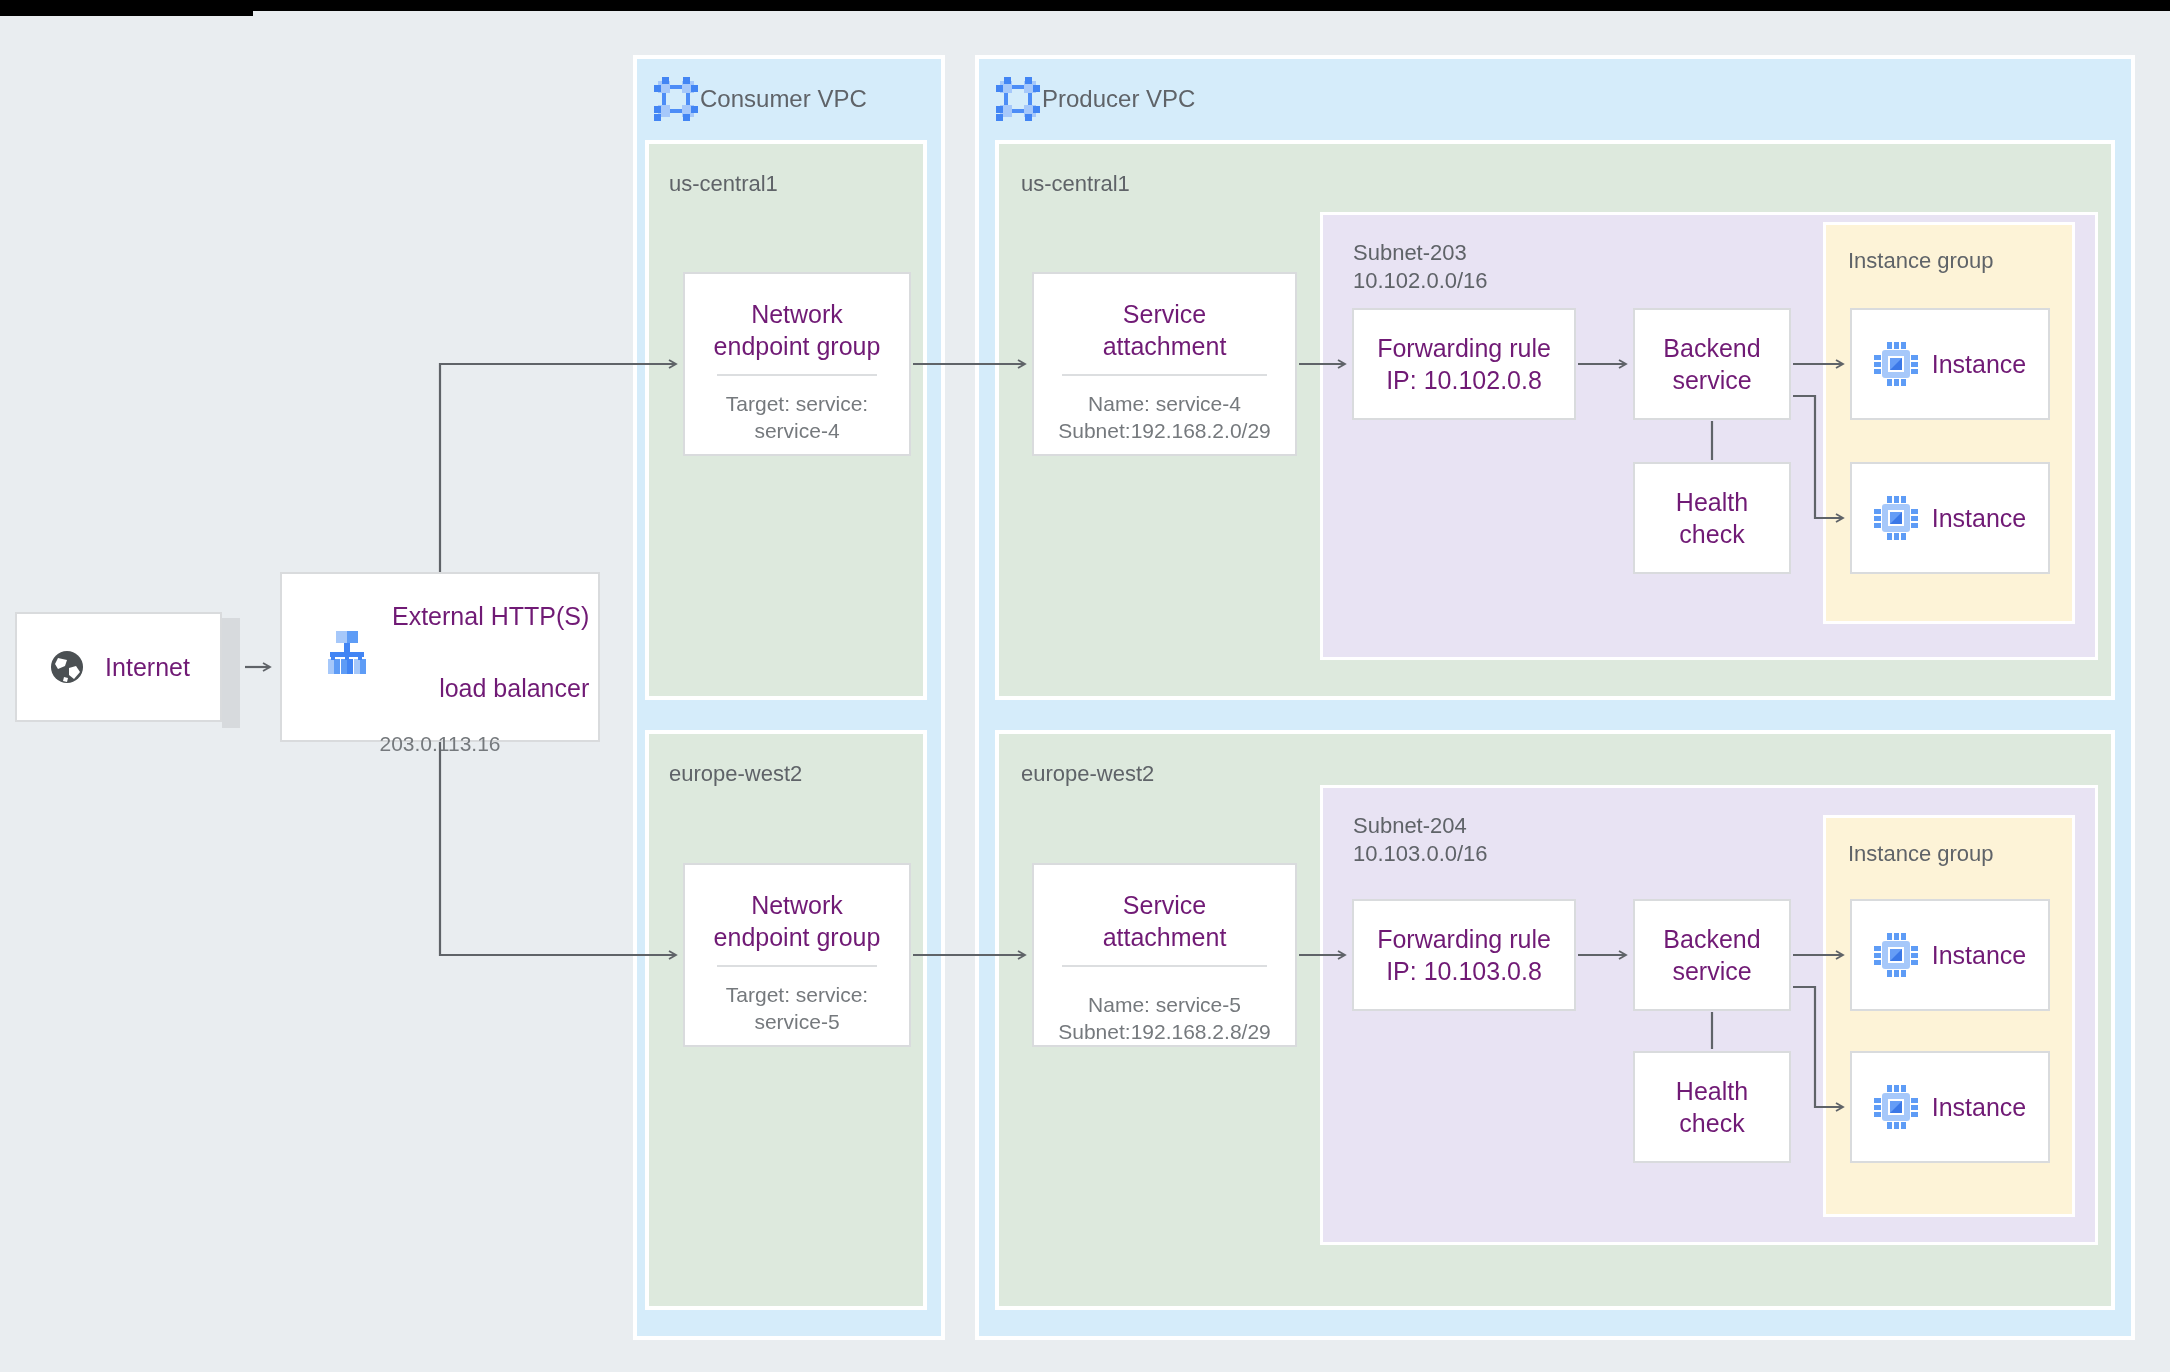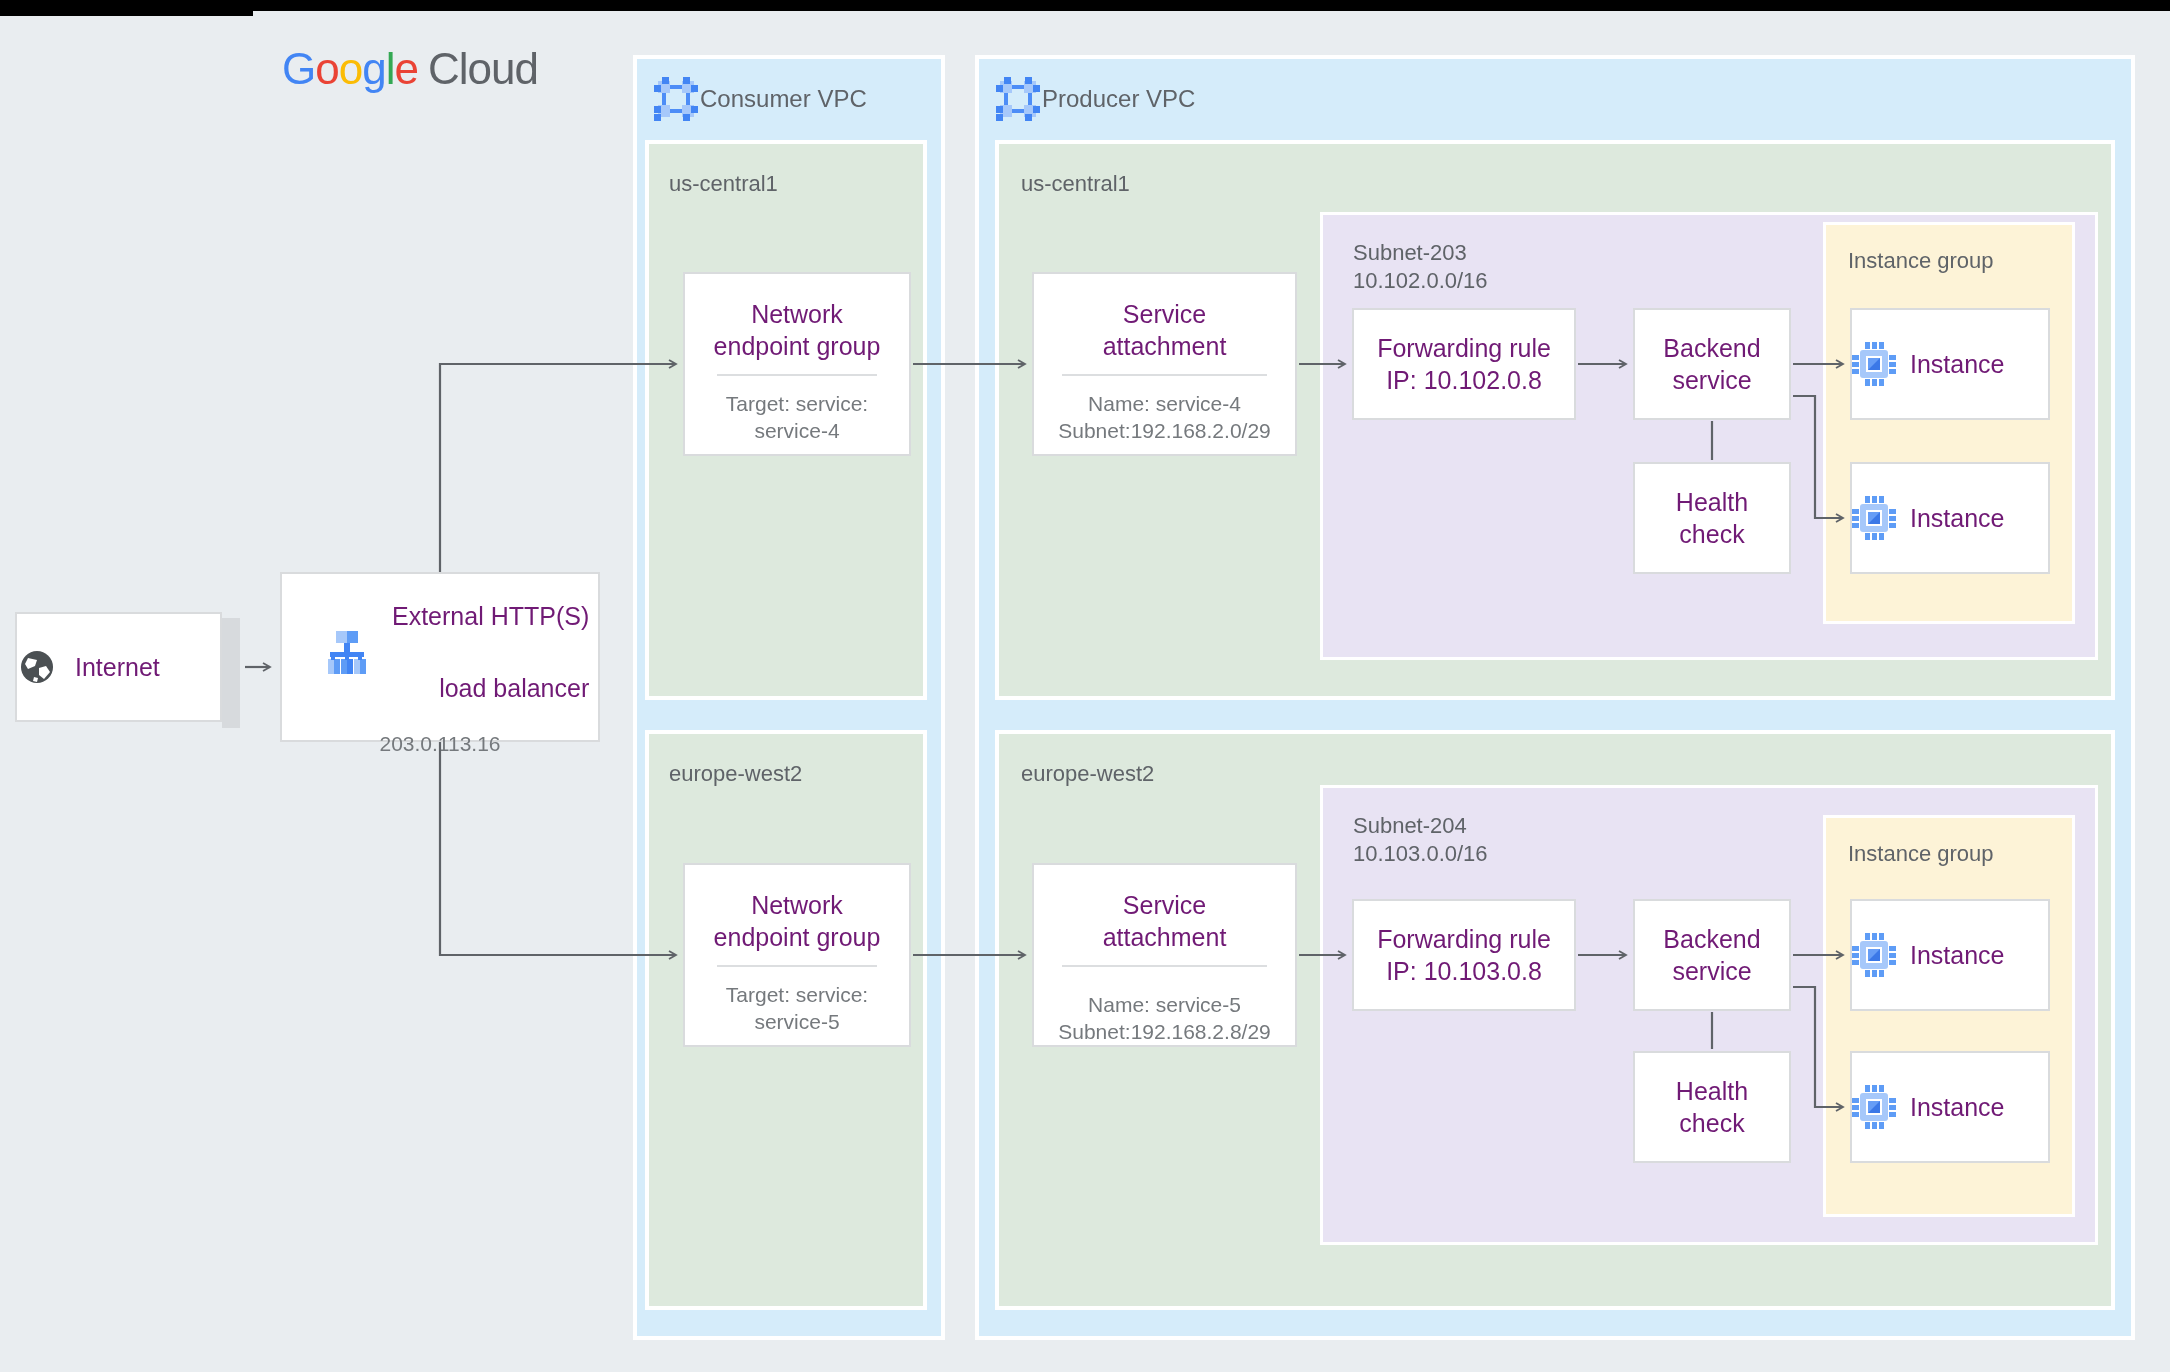--- a/index.html
+++ b/index.html
@@ -21,37 +21,34 @@
   .zone-label{color:#5f6368;font-size:22px;line-height:28px;}
   .vpc-head{position:absolute;left:17px;top:18px;display:flex;align-items:center;gap:2px;}
   .vpc-head .zone-label{font-size:24px;}
 
   .card{position:absolute;box-sizing:border-box;background:#ffffff;border:2px solid #d9dbdd;
         display:flex;flex-direction:column;align-items:center;}
   .card-title{color:#701a75;font-size:25px;line-height:32px;text-align:center;}
   .card-sub{color:#75797d;font-size:21px;line-height:27px;text-align:center;}
   .divider{height:2px;background:#dcdee0;}
 
-  .hrow{display:flex;align-items:center;justify-content:flex-start;}
+  .hrow{display:flex;align-items:center;justify-content:center;}
 
   .shadow{position:absolute;background:#d7dadd;}
 
   svg.wires{position:absolute;left:0;top:0;pointer-events:none;}
 </style>
 </head>
 <body>
 
 <div id="canvas">
 
   <div class="topbar"></div>
   <div class="topbar-left"></div>
 
-  <div class="logo">
-    <span class="g-blue">G</span><span class="g-red">o</span><span class="g-yellow">o</span><span class="g-blue">g</span><span class="g-green">l</span><span class="g-red">e</span><span class="cloud">Cloud</span>
-  </div>
 
   <div class="zone vpc" style="left:633px;top:55px;width:312px;height:1285px;">
     <div class="vpc-head">
       <svg width="44" height="44" viewBox="0 0 44 44">
         <rect x="10" y="10" width="24" height="24" fill="none" stroke="#4d8df7" stroke-width="4"></rect>
         <rect x="4" y="4" width="12" height="12" fill="#a6c8fa"></rect>
           <rect x="28" y="4" width="12" height="12" fill="#a6c8fa"></rect>
         <rect x="4" y="28" width="12" height="12" fill="#a6c8fa"></rect>
           <rect x="28" y="28" width="12" height="12" fill="#a6c8fa"></rect>
         <rect x="0" y="8" width="7" height="7" fill="#4285f4"></rect>

